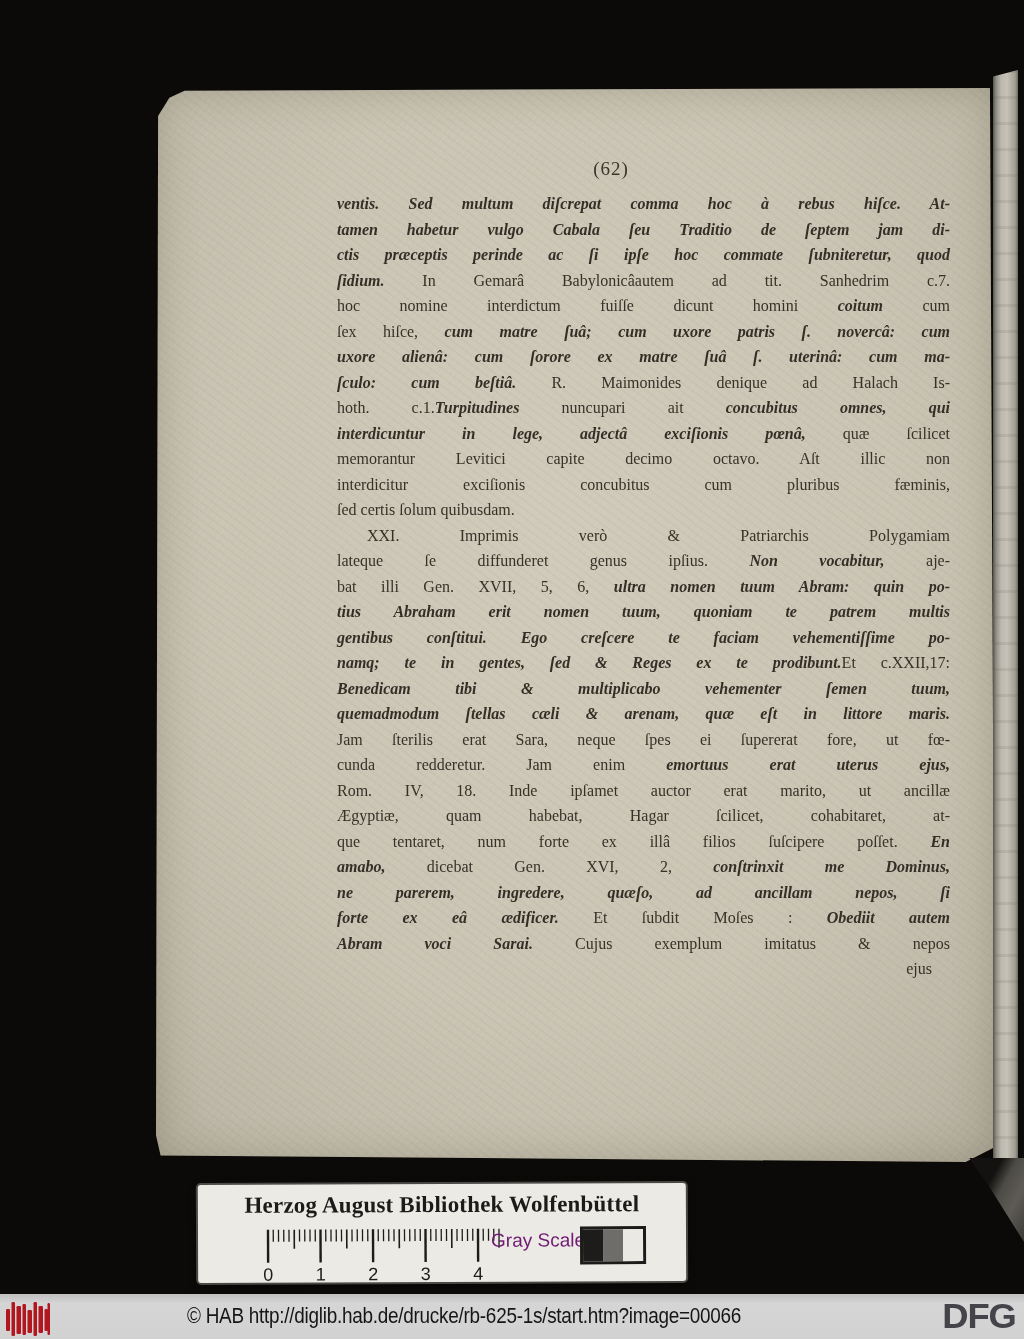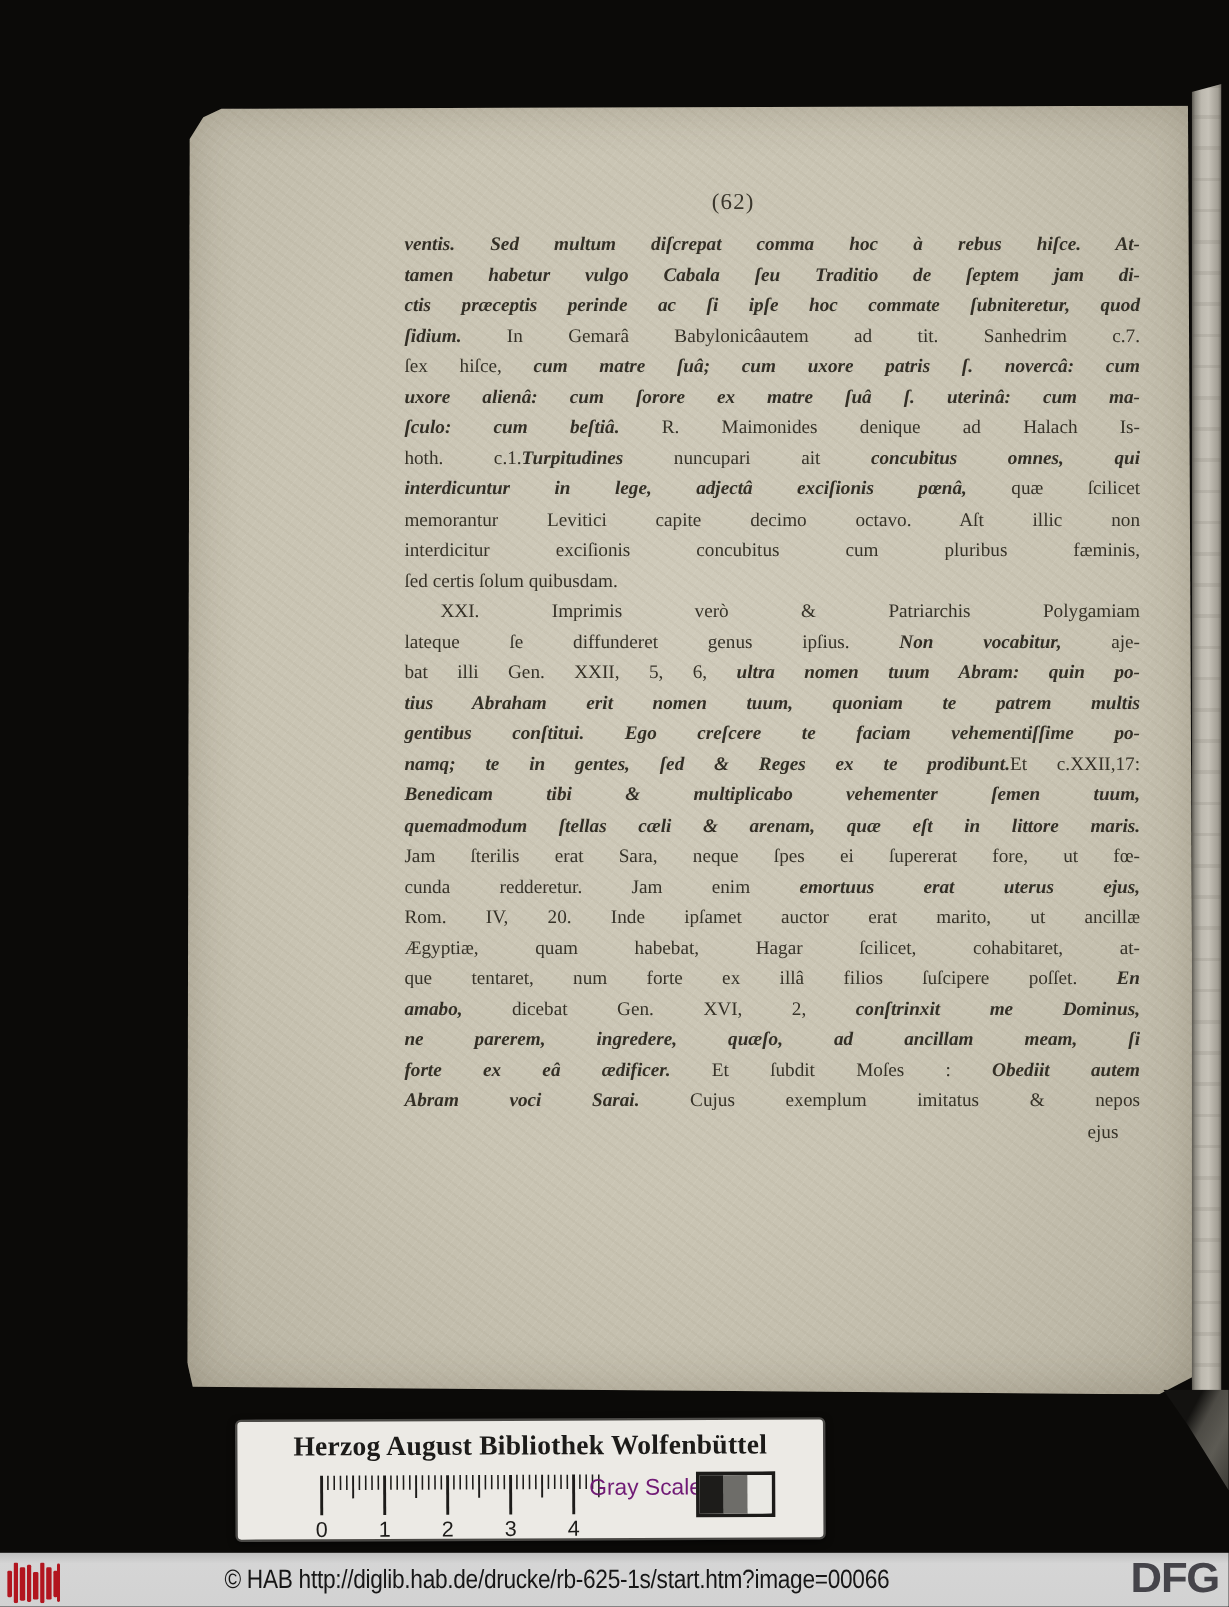--- a/index.html
+++ b/index.html
@@ -95,43 +95,44 @@
 </head>
 <body>
 
 <div class="scan-page">
   <div class="page-number">(62)</div>
   <div class="text-block">
       <div class="tline"><span class="it">ventis.   Sed multum diſcrepat comma hoc à rebus hiſce. At-</span></div>
       <div class="tline"><span class="it">tamen habetur vulgo Cabala ſeu Traditio de ſeptem jam di-</span></div>
       <div class="tline"><span class="it">ctis præceptis perinde ac ſi ipſe hoc commate ſubniteretur, quod</span></div>
       <div class="tline"><span class="it">ſidium.</span><span class="ro"> In Gemarâ Babylonicâautem ad tit. Sanhedrim c.7.</span></div>
+      <div class="tline"><span class="ro">hoc nomine interdictum fuiſſe dicunt homini </span><span class="it">coitum</span><span class="ro"> cum</span></div>
       <div class="tline"><span class="ro">ſex hiſce, </span><span class="it">cum matre ſuâ; cum uxore patris ſ. novercâ: cum</span></div>
       <div class="tline"><span class="it">uxore alienâ: cum ſorore ex matre ſuâ ſ. uterinâ: cum ma-</span></div>
       <div class="tline"><span class="it">ſculo: cum beſtiâ.</span><span class="ro"> R. Maimonides denique ad Halach Is-</span></div>
       <div class="tline"><span class="ro">hoth. c.1.</span><span class="it">Turpitudines</span><span class="ro"> nuncupari ait </span><span class="it">concubitus omnes, qui</span></div>
       <div class="tline"><span class="it">interdicuntur in lege, adjectâ exciſionis pœnâ,</span><span class="ro"> quæ ſcilicet</span></div>
       <div class="tline"><span class="ro">memorantur Levitici capite decimo octavo.  Aſt illic non</span></div>
       <div class="tline"><span class="ro">interdicitur exciſionis concubitus cum pluribus fæminis,</span></div>
       <div class="tline end"><span class="ro">ſed certis ſolum quibusdam.</span></div>
       <div class="tline indent"><span class="ro">XXI.  Imprimis verò &amp; Patriarchis Polygamiam</span></div>
       <div class="tline"><span class="ro">lateque ſe diffunderet genus ipſius.  </span><span class="it">Non vocabitur,</span><span class="ro"> aje-</span></div>
-      <div class="tline"><span class="ro">bat illi Gen. XXII, 5, 6, </span><span class="it">ultra nomen tuum Abram: quin po-</span></div>
+      <div class="tline"><span class="ro">bat illi Gen. XVII, 5, 6, </span><span class="it">ultra nomen tuum Abram: quin po-</span></div>
       <div class="tline"><span class="it">tius Abraham erit nomen tuum, quoniam te patrem multis</span></div>
       <div class="tline"><span class="it">gentibus conſtitui. Ego creſcere te faciam vehementiſſime po-</span></div>
       <div class="tline"><span class="it">namq; te in gentes, ſed &amp; Reges ex te prodibunt.</span><span class="ro">Et c.XXII,17:</span></div>
       <div class="tline"><span class="it">Benedicam tibi &amp; multiplicabo vehementer ſemen tuum,</span></div>
       <div class="tline"><span class="it">quemadmodum ſtellas cæli &amp; arenam, quæ eſt in littore maris.</span></div>
       <div class="tline"><span class="ro">Jam ſterilis erat Sara, neque ſpes ei ſupererat fore, ut fœ-</span></div>
       <div class="tline"><span class="ro">cunda redderetur. Jam enim </span><span class="it">emortuus erat uterus ejus,</span></div>
-      <div class="tline"><span class="ro">Rom. IV, 20. Inde ipſamet auctor erat marito, ut ancillæ</span></div>
+      <div class="tline"><span class="ro">Rom. IV, 18. Inde ipſamet auctor erat marito, ut ancillæ</span></div>
       <div class="tline"><span class="ro">Ægyptiæ, quam habebat, Hagar ſcilicet, cohabitaret, at-</span></div>
       <div class="tline"><span class="ro">que tentaret, num forte ex illâ filios ſuſcipere poſſet.  </span><span class="it">En</span></div>
       <div class="tline"><span class="it">amabo,</span><span class="ro"> dicebat Gen. XVI, 2, </span><span class="it">conſtrinxit me Dominus,</span></div>
-      <div class="tline"><span class="it">ne parerem, ingredere, quæſo, ad ancillam meam, ſi</span></div>
+      <div class="tline"><span class="it">ne parerem, ingredere, quæſo, ad ancillam nepos, ſi</span></div>
       <div class="tline"><span class="it">forte ex eâ ædificer.</span><span class="ro">  Et ſubdit Moſes : </span><span class="it">Obediit autem</span></div>
       <div class="tline"><span class="it">Abram voci Sarai.</span><span class="ro">  Cujus exemplum imitatus &amp; nepos</span></div>
       <div class="tline rightend"><span class="ro">ejus</span></div>
     </div>
 </div>
 
 <div class="page-edge-strip">
     <div class="shade"></div>
   </div>
 <div class="corner-wedge"></div>

